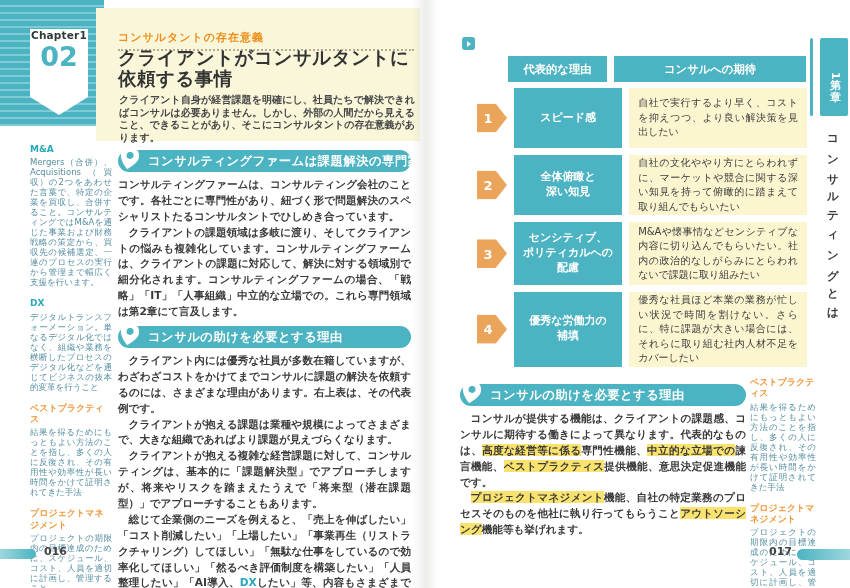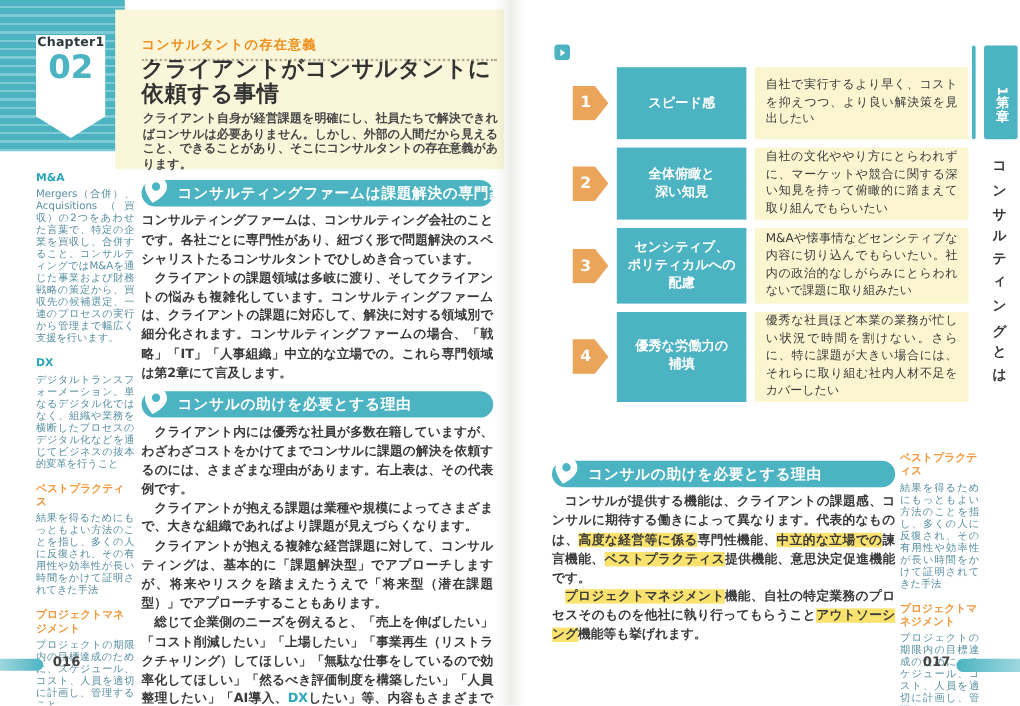--- a/index.html
+++ b/index.html
@@ -173,20 +173,24 @@
     <p class="para indent">クライアントが抱える課題は業種や規模によってさまざまで、大きな組織であればより課題が見えづらくなります。</p>
     <p class="para indent">クライアントが抱える複雑な経営課題に対して、コンサルティングは、基本的に「課題解決型」でアプローチしますが、将来やリスクを踏まえたうえで「将来型（潜在課題型）」でアプローチすることもあります。</p>
     <p class="para indent"><span>総じて企業側のニーズを例えると、「売上を伸ばしたい」「コスト削減したい」「上場したい」「事業再生（リストラクチャリング）してほしい」「無駄な仕事をしているので効率化してほしい」「然るべき評価制度を構築したい」「人員整理したい」「AI導入、</span><span class="link-teal">DX</span><span>したい」等、内容もさまざまです。</span></p>
   </div>
 
   <div class="tbl-title">
     <span class="tbl-icon"></span>
   </div>
 
   <div class="rtable">
+    <div class="thead">
+      <div class="th th1">代表的な理由</div>
+      <div class="th th2">コンサルへの期待</div>
+    </div>
 
     <div class="trow r1">
       <div class="num">1</div>
       <div class="reason">
         <span>スピード感</span>
       </div>
       <div class="expect">
         <span>自社で実行するより早く、コストを抑えつつ、より良い解決策を見出したい</span>
       </div>
     </div>

